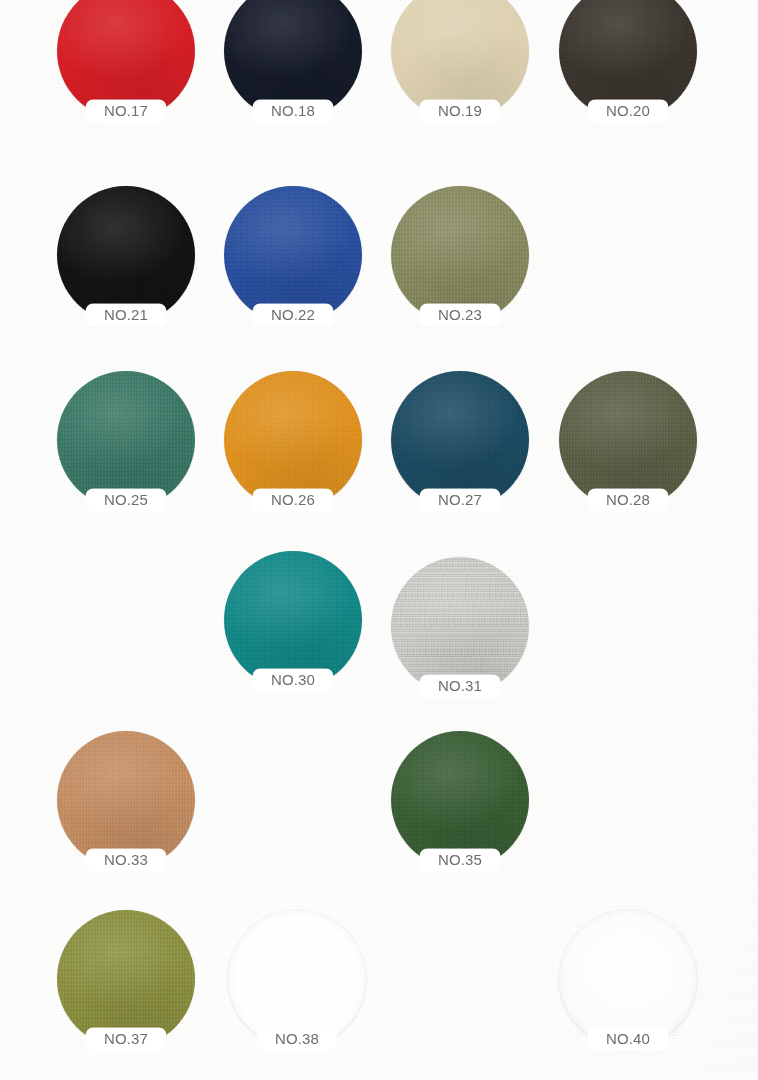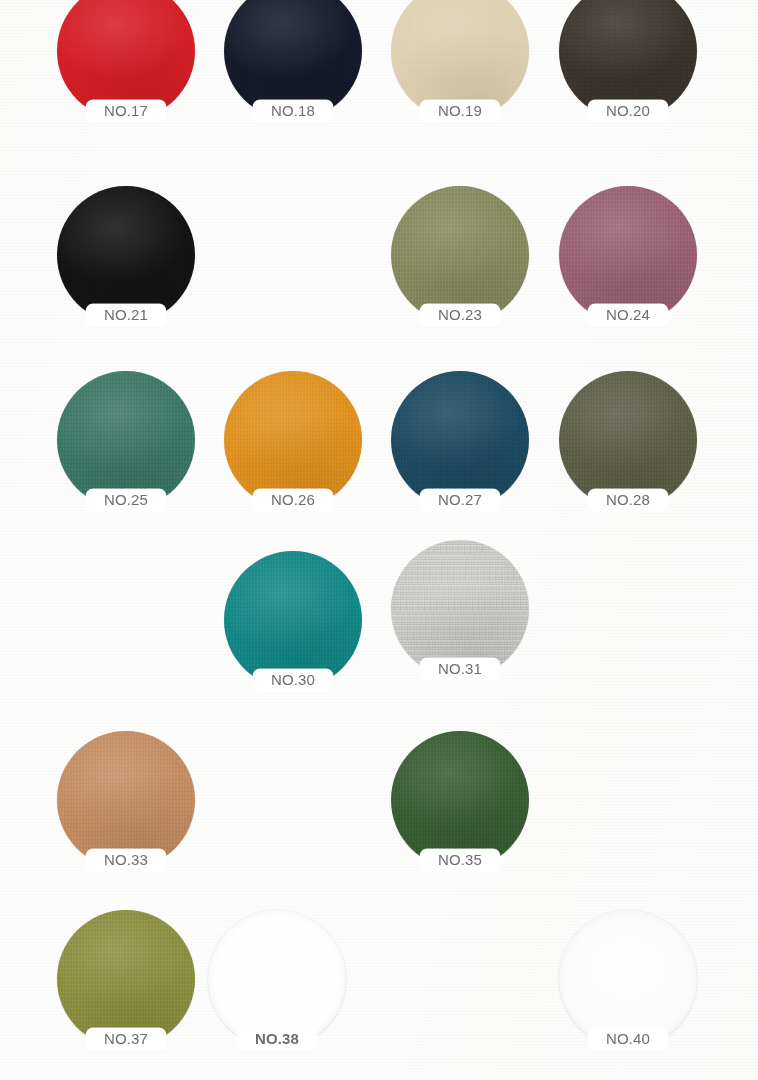--- a/index.html
+++ b/index.html
@@ -214,38 +214,38 @@
       </div>
       <div class="swatch-cell" style="left: 57px; top: 186px; width: 138px;">
         <div class="swatch-disc-wrap" style="width: 138px; height: 138px;">
           <div class="swatch-disc" title="black" style="background: rgb(20, 20, 20);">
             <div class="weave"></div>
             <div class="sheen"></div>
           </div>
         </div>
         <div class="swatch-label">NO.21</div>
       </div>
+      <div class="swatch-cell" style="left: 224px; top: 186px; width: 138px;">
+        <div class="swatch-disc-wrap" style="width: 138px; height: 138px;">
+          <div class="swatch-disc" title="royal blue" style="background: rgb(42, 81, 160);">
+            <div class="weave"></div>
+            <div class="sheen"></div>
+          </div>
+        </div>
+        <div class="swatch-label">NO.22</div>
+      </div>
       <div class="swatch-cell" style="left: 391px; top: 186px; width: 138px;">
         <div class="swatch-disc-wrap" style="width: 138px; height: 138px;">
           <div class="swatch-disc" title="khaki olive" style="background: rgb(138, 140, 98);">
             <div class="weave"></div>
             <div class="sheen"></div>
           </div>
         </div>
         <div class="swatch-label">NO.23</div>
       </div>
-      <div class="swatch-cell" style="left: 559px; top: 186px; width: 138px;">
-        <div class="swatch-disc-wrap" style="width: 138px; height: 138px;">
-          <div class="swatch-disc" title="dusty mauve" style="background: rgb(156, 99, 120);">
-            <div class="weave"></div>
-            <div class="sheen"></div>
-          </div>
-        </div>
-        <div class="swatch-label">NO.24</div>
-      </div>
       <div class="swatch-cell" style="left: 57px; top: 371px; width: 138px;">
         <div class="swatch-disc-wrap" style="width: 138px; height: 138px;">
           <div class="swatch-disc" title="sea green" style="background: rgb(61, 123, 105);">
             <div class="weave"></div>
             <div class="sheen"></div>
           </div>
         </div>
         <div class="swatch-label">NO.25</div>
       </div>
       <div class="swatch-cell" style="left: 224px; top: 371px; width: 138px;">
@@ -277,21 +277,21 @@
       </div>
       <div class="swatch-cell" style="left: 224px; top: 551px; width: 138px;">
         <div class="swatch-disc-wrap" style="width: 138px; height: 138px;">
           <div class="swatch-disc" title="teal" style="background: rgb(19, 139, 138);">
             <div class="weave"></div>
             <div class="sheen"></div>
           </div>
         </div>
         <div class="swatch-label">NO.30</div>
       </div>
-      <div class="swatch-cell" style="left: 391px; top: 540px; width: 138px;">
+      <div class="swatch-cell" style="left: 391px; top: 557px; width: 138px;">
         <div class="swatch-disc-wrap" style="width: 138px; height: 138px;">
           <div class="swatch-disc heather" title="heather light grey" style="background: rgb(216, 216, 212);">
             <div class="weave"></div>
             <div class="sheen"></div>
           </div>
         </div>
         <div class="swatch-label">NO.31</div>
       </div>
       <div class="swatch-cell" style="left: 57px; top: 731px; width: 138px;">
         <div class="swatch-disc-wrap" style="width: 138px; height: 138px;">
@@ -313,21 +313,21 @@
       </div>
       <div class="swatch-cell" style="left: 57px; top: 910px; width: 138px;">
         <div class="swatch-disc-wrap" style="width: 138px; height: 138px;">
           <div class="swatch-disc" title="moss green" style="background: rgb(141, 146, 66);">
             <div class="weave"></div>
             <div class="sheen"></div>
           </div>
         </div>
         <div class="swatch-label">NO.37</div>
       </div>
-      <div class="swatch-cell" style="left: 208px; top: 910px; width: 138px; font-weight: bold;">
+      <div class="swatch-cell" style="left: 228px; top: 910px; width: 138px;">
         <div class="swatch-disc-wrap" style="width: 138px; height: 138px;">
           <div class="swatch-disc whiteish" title="white" style="background: rgb(255, 255, 255);">
             <div class="weave"></div>
             <div class="sheen"></div>
           </div>
         </div>
         <div class="swatch-label">NO.38</div>
       </div>
       <div class="swatch-cell" style="left: 559px; top: 910px; width: 138px;">
         <div class="swatch-disc-wrap" style="width: 138px; height: 138px;">

